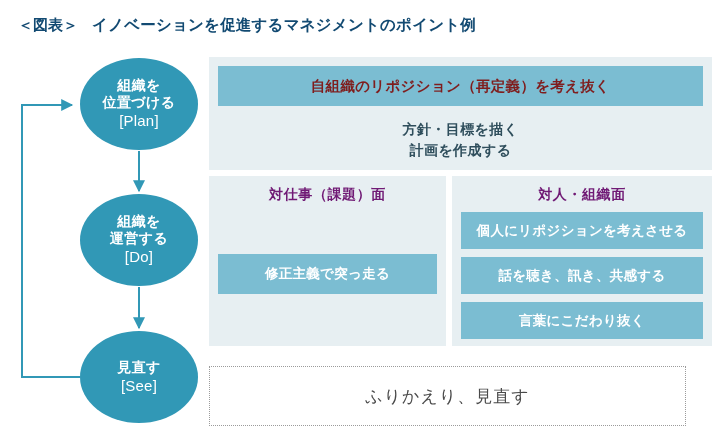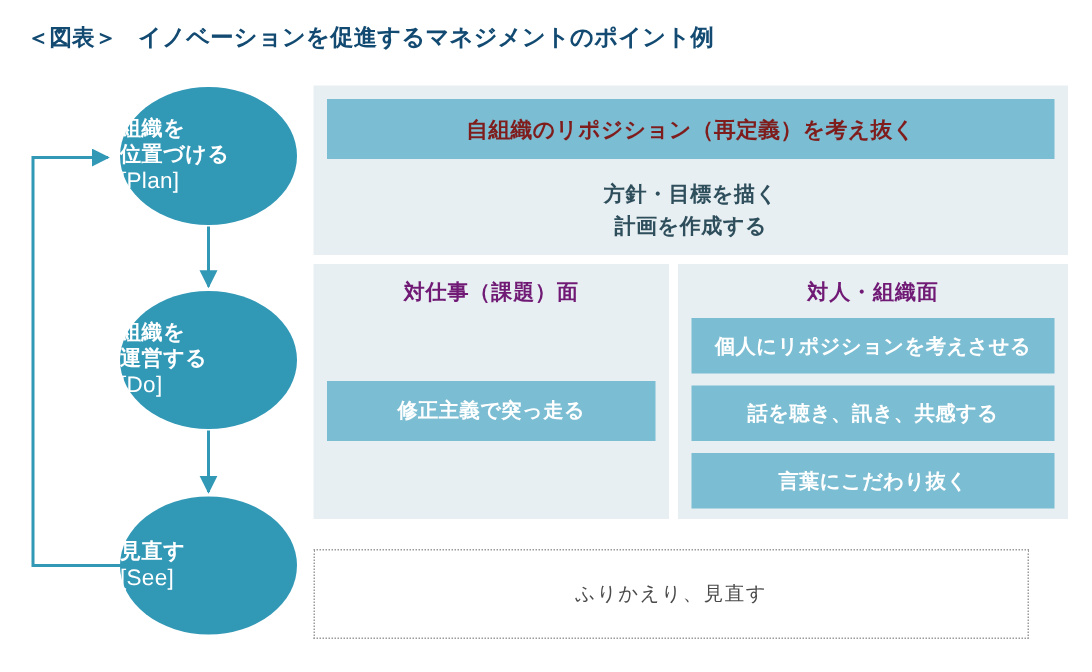--- a/index.html
+++ b/index.html
@@ -55,20 +55,21 @@
   }
   .cycle-node {
     position: absolute;
     width: 118px;
     height: 92px;
     border-radius: 50%;
     background: #3198B6;
     color: #ffffff;
     display: flex;
     flex-direction: column;
+    align-items: center;
     justify-content: center;
     box-sizing: border-box;
     line-height: 1.22;
   }
   .cycle-node .jp {
     font-size: 14px;
     font-weight: bold;
     letter-spacing: 0.4px;
   }
   .cycle-node .en {
@@ -177,21 +178,21 @@
     height: 60px;
     background: #ffffff;
     border: 1px dotted #9B9B9B;
     box-sizing: border-box;
     display: flex;
     align-items: center;
     justify-content: center;
   }
   #see-text {
     color: #4A4A4A;
-    font-size: 13px;
+    font-size: 17px;
     letter-spacing: 1px;
   }
 </style>
 </head>
 <body>
 
 <div id="title-bar">
   <span id="title-tag">＜図表＞</span>
   <span id="title-text">イノベーションを促進するマネジメントのポイント例</span>
 </div>

